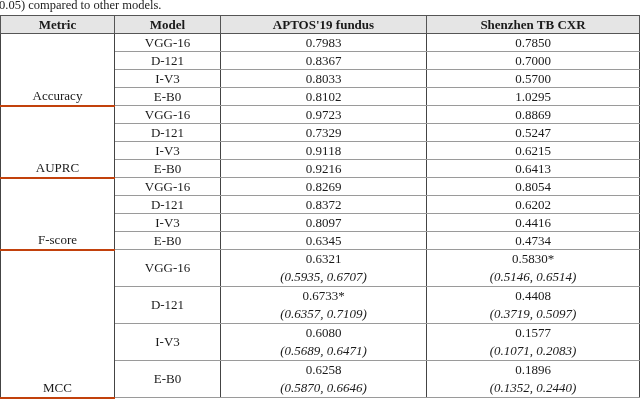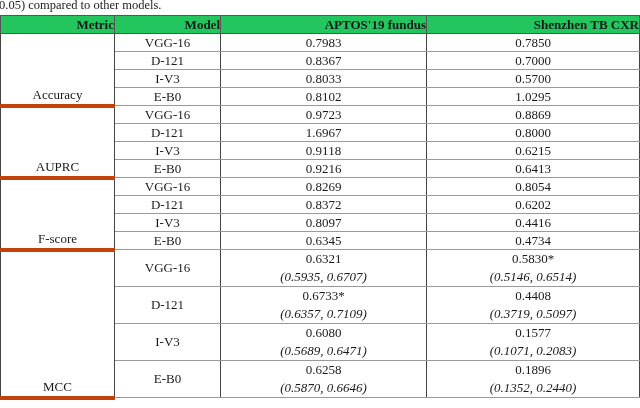--- a/index.html
+++ b/index.html
@@ -6,25 +6,25 @@
   body { width: 640px; height: 408px; overflow: hidden; position: relative;
          font-family: "Liberation Serif", "DejaVu Serif", serif; color: #1a1a1a; }
   .caption { position: absolute; left: -1px; top: -3px; font-size: 12.5px; line-height: 16px;
              white-space: nowrap; color: #222; }
   table { position: absolute; left: 0; top: 15px; width: 639px; border-collapse: collapse;
           table-layout: fixed; font-size: 13px; }
   col.c-metric { width: 114px; }
   col.c-model  { width: 106px; }
   col.c-aptos  { width: 206px; }
   col.c-shen   { width: 213px; }
-  th { background: #22c55e; font-weight: bold; height: 17px; padding: 0; line-height: 17px;
-       border: 1px solid #555; text-align: right; font-size: 13px; }
+  th { background: #e5e5e5; font-weight: bold; height: 17px; padding: 0; line-height: 17px;
+       border: 1px solid #555; text-align: center; font-size: 13px; }
   td { padding: 0; text-align: center; border-left: 1px solid #444; border-right: 1px solid #444;
        border-top: 1px solid #9a9a9a; border-bottom: 1px solid #9a9a9a; line-height: 17px; height: 17px; }
-  td.metric { vertical-align: bottom; border-top: 1px solid #444; border-bottom: 4px solid #c2410c;
+  td.metric { vertical-align: bottom; border-top: 1px solid #444; border-bottom: 2px solid #c2410c;
               line-height: 18px; }
   tr.group-start td { border-top: 1px solid #444; }
   tr.mcc td { height: 36px; line-height: 18px; }
   tr.mcc td.model { vertical-align: middle; }
   .b { font-weight: normal; }
   .ci { display: block; font-style: italic; }
   .val { display: block; }
 </style>
 </head>
 <body>
@@ -71,22 +71,22 @@
     </tr>
 
     <tr class="group-start">
       <td class="metric" rowspan="4">AUPRC</td>
       <td class="model">VGG-16</td>
       <td class="b">0.9723</td>
       <td class="b">0.8869</td>
     </tr>
     <tr>
       <td class="model">D-121</td>
-      <td>1.6967</td>
-      <td>0.8000</td>
+      <td>0.7329</td>
+      <td>0.5247</td>
     </tr>
     <tr>
       <td class="model">I-V3</td>
       <td>0.9118</td>
       <td>0.6215</td>
     </tr>
     <tr>
       <td class="model">E-B0</td>
       <td>0.9216</td>
       <td>0.6413</td>

